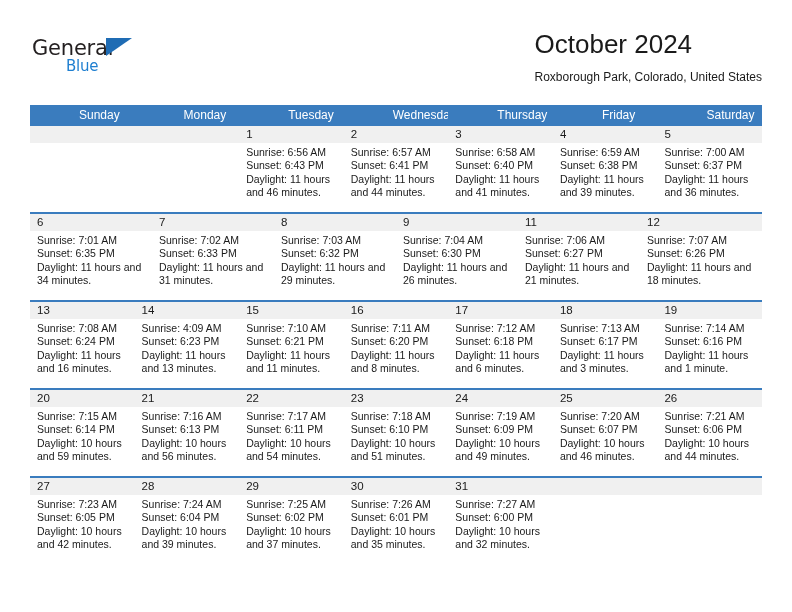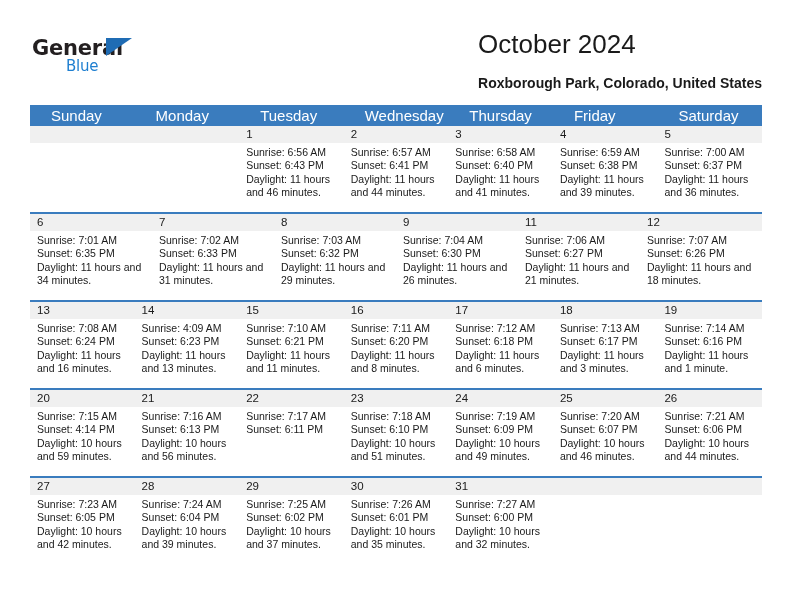--- a/index.html
+++ b/index.html
@@ -37,21 +37,21 @@
     height: 46px;
   }
   .logo-general {
     position: absolute;
     left: 0;
     top: 0;
     font-size: 21px;
     letter-spacing: -0.2px;
     color: #231f20;
     font-family: "DejaVu Sans", sans-serif;
-    font-weight: 700;
+    font-weight: 400;
   }
   .logo-triangle {
     position: absolute;
     left: 74px;
     top: 2px;
     width: 0;
     height: 0;
     border-left: 26px solid #1f6cb4;
     border-bottom: 18px solid transparent;
   }
@@ -71,49 +71,49 @@
     top: 0;
     text-align: left;
   }
   .cal-title {
     font-size: 26px;
     color: #1a1a1a;
     line-height: 32px;
     white-space: nowrap;
   }
   .cal-subtitle {
-    margin-top: 14px;
-    font-size: 14px;
+    margin-top: 8px;
+    font-size: 12px;
     color: #1a1a1a;
     line-height: 18px;
     white-space: nowrap;
-    font-weight: bold;
   }
 
   
   .calendar {
     position: absolute;
     left: 30px;
     top: 105px;
     width: 732px;
   }
   .dow-row {
     display: flex;
     background: #3a7cbe;
     height: 21px;
   }
   .dow {
     flex: 1 1 0;
     color: #ffffff;
-    font-size: 15px;
+    font-size: 12px;
     line-height: 21px;
     padding-left: 21px;
     box-sizing: border-box;
     overflow: hidden;
     white-space: nowrap;
+    margin-left: 28px;
   }
   .week {
     display: flex;
     border-top: 2px solid #3a7cbe;
   }
   .week:first-of-type {
     border-top: none;
   }
   .day {
     flex: 1 1 0;
@@ -335,37 +335,38 @@
               <div>Sunset: 6:16 PM</div>
               <div class="daylight">Daylight: 11 hours and 1 minute.</div>
             </div>
           </div>
         </div>
         <div class="week">
           <div class="day">
             <span class="datenum">20</span>
             <div class="info">
               <div>Sunrise: 7:15 AM</div>
-              <div>Sunset: 4:14 PM</div>
+              <div>Sunset: 6:14 PM</div>
               <div class="daylight">Daylight: 10 hours and 59 minutes.</div>
             </div>
           </div>
           <div class="day">
             <span class="datenum">21</span>
             <div class="info">
               <div>Sunrise: 7:16 AM</div>
               <div>Sunset: 6:13 PM</div>
               <div class="daylight">Daylight: 10 hours and 56 minutes.</div>
             </div>
           </div>
           <div class="day">
             <span class="datenum">22</span>
             <div class="info">
               <div>Sunrise: 7:17 AM</div>
               <div>Sunset: 6:11 PM</div>
+              <div class="daylight">Daylight: 10 hours and 54 minutes.</div>
             </div>
           </div>
           <div class="day">
             <span class="datenum">23</span>
             <div class="info">
               <div>Sunrise: 7:18 AM</div>
               <div>Sunset: 6:10 PM</div>
               <div class="daylight">Daylight: 10 hours and 51 minutes.</div>
             </div>
           </div>

